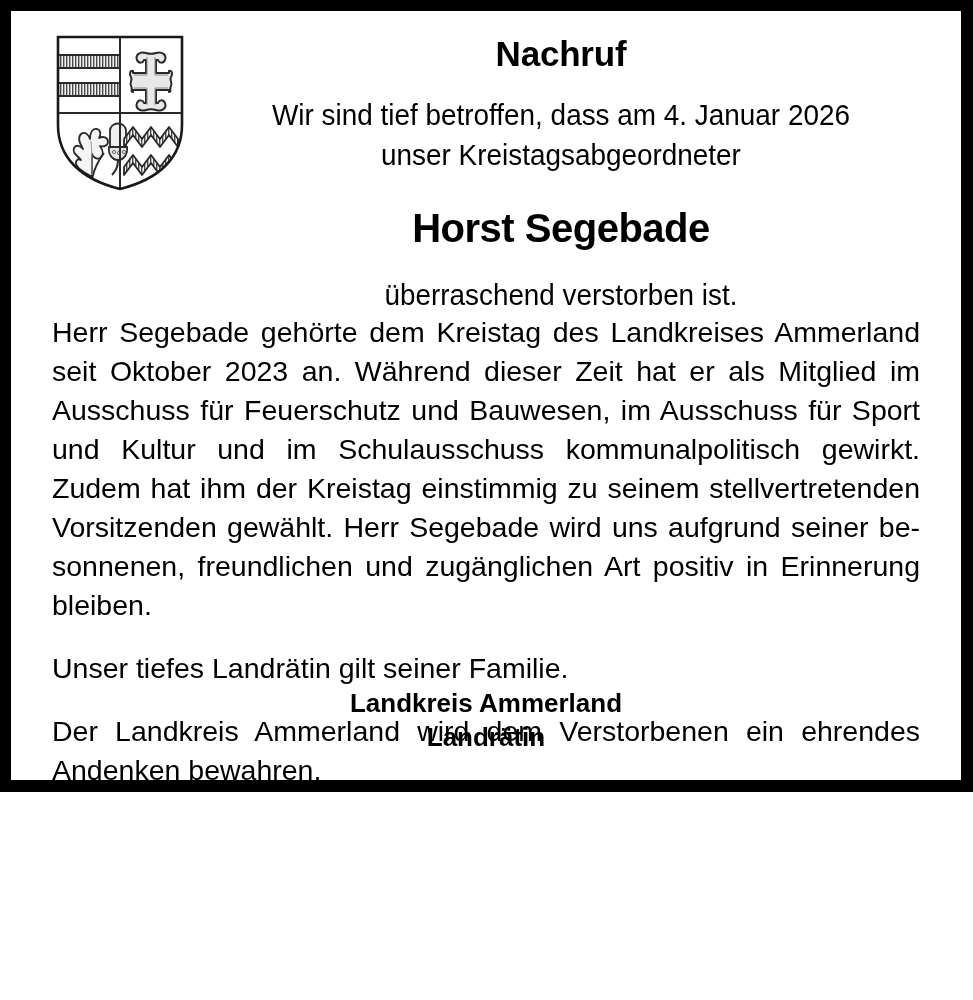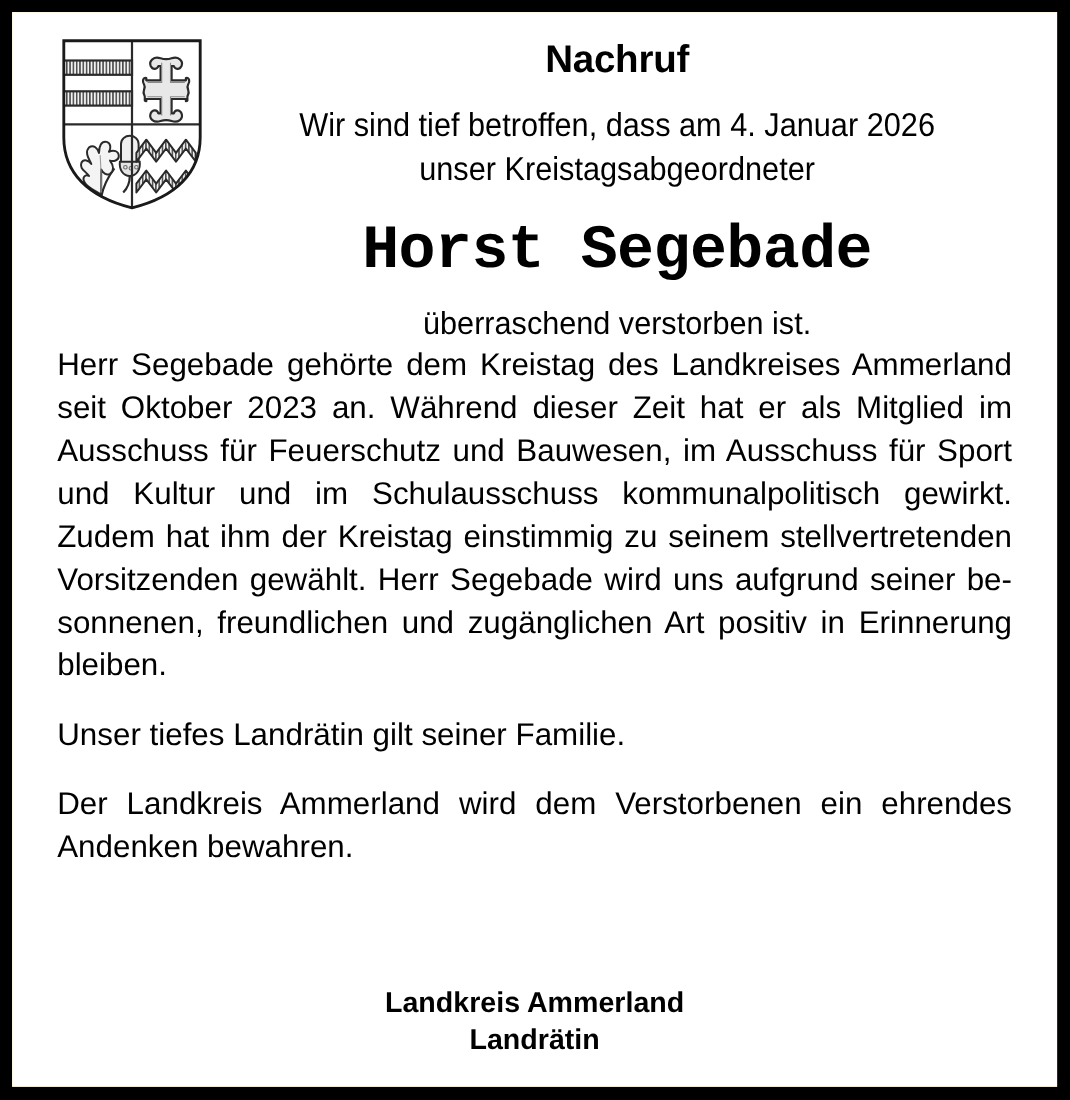--- a/index.html
+++ b/index.html
@@ -12,22 +12,22 @@
     width: 973px;
     height: 1000px;
     overflow: hidden;
     font-family: "Liberation Sans", sans-serif;
   }
 
   #notice {
     position: relative;
     box-sizing: border-box;
     width: 973px;
-    height: 1000px;
-    background: #eab308;
+    height: 792px;
+    background: #e5e5e5;
     border-top: 11px solid #000000;
     border-left: 11px solid #000000;
     border-right: 12px solid #000000;
     border-bottom: 12px solid #000000;
   }
 
   #inner {
     position: relative;
     box-sizing: border-box;
     width: 100%;
@@ -74,23 +74,23 @@
     font-stretch: condensed;
     font-size: 30px;
     line-height: 40px;
     color: #000000;
     margin-top: 20px;
     transform: scaleX(0.93);
     transform-origin: center top;
   }
 
   .deceased-name {
-    font-family: Liberation Mono, monospace;
+    font-family: Liberation Sans, sans-serif;
     font-weight: bold;
-    font-size: 56px;
+    font-size: 40px;
     line-height: 62px;
     color: #000000;
     margin-top: 22px;
     letter-spacing: -0.5px;
   }
 
   .closing {
     font-family: "Liberation Sans", sans-serif;
     font-size: 29px;
     line-height: 36px;

